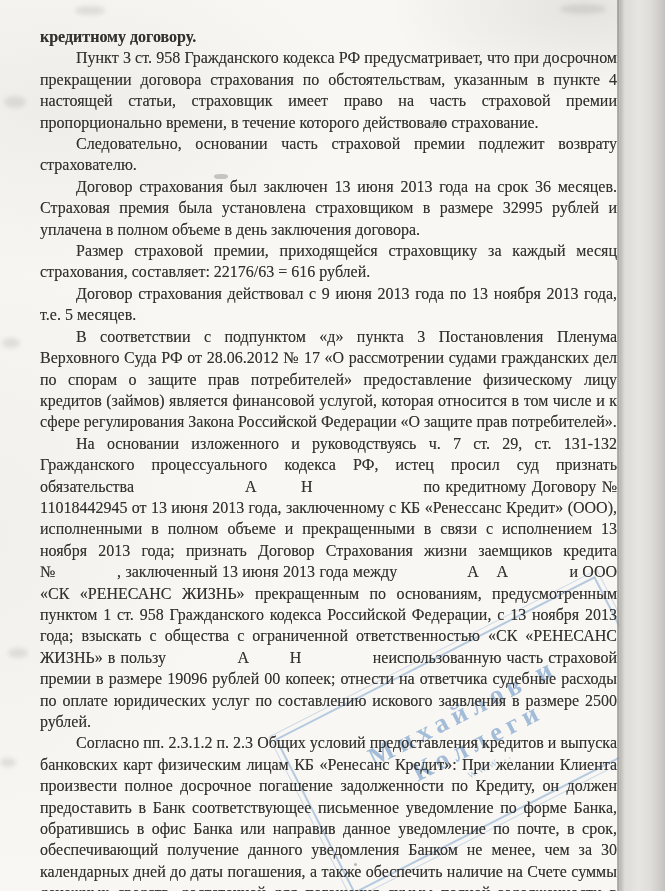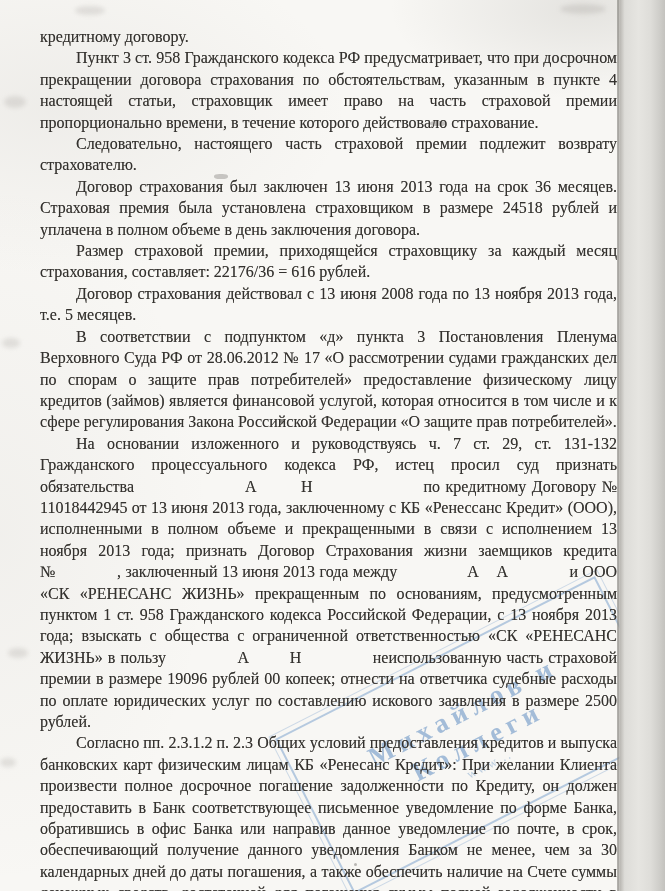--- a/index.html
+++ b/index.html
@@ -32,21 +32,21 @@
     font-size: 16px;
     line-height: 21.4px;
     text-align: justify;
     text-shadow: 0 0 0.5px rgba(70,65,60,0.55);
     z-index: 2;
   }
   .doc-body p.para {
     margin: 0;
     text-indent: 36px;
   }
-  .doc-body p.para.no-indent { text-indent: 0; }
+  .doc-body p.para.no-indent { text-indent: 0; font-weight: bold; }
 
   
   .edge-shadow {
     position: absolute;
     top: 0; right: 0;
     width: 48px; height: 891px;
     background: linear-gradient(90deg,
       rgba(180,178,172,0.0) 0%,
       #b9b7b2 6%,
       #dddcd8 16%,
@@ -117,24 +117,24 @@
 
   <div class="watermark">
     <span class="wm-line-big">Михайлов и</span>
     <span class="wm-line-big">Коллеги</span>
     <span class="wm-line-small">www...</span>
   </div>
 
   <div class="doc-body">
       <p class="para no-indent">кредитному договору.</p>
       <p class="para">Пункт 3 ст. 958 Гражданского кодекса РФ предусматривает, что при досрочном прекращении договора страхования по обстоятельствам, указанным в пункте 4 настоящей статьи, страховщик имеет право на часть страховой премии пропорционально времени, в течение которого действовало страхование.</p>
-      <p class="para">Следовательно, настоящего часть страховой премии подлежит возврату страхователю.</p>
-      <p class="para">Договор страхования был заключен 13 июня 2013 года на срок 36 месяцев. Страховая премия была установлена страховщиком в размере 24518 рублей и уплачена в полном объеме в день заключения договора.</p>
-      <p class="para">Размер страховой премии, приходящейся страховщику за каждый месяц страхования, составляет: 22176/36 = 616 рублей.</p>
-      <p class="para">Договор страхования действовал с 13 июня 2008 года по 13 ноября 2013 года, т.е. 5 месяцев.</p>
+      <p class="para">Следовательно, основании часть страховой премии подлежит возврату страхователю.</p>
+      <p class="para">Договор страхования был заключен 13 июня 2013 года на срок 36 месяцев. Страховая премия была установлена страховщиком в размере 32995 рублей и уплачена в полном объеме в день заключения договора.</p>
+      <p class="para">Размер страховой премии, приходящейся страховщику за каждый месяц страхования, составляет: 22176/63 = 616 рублей.</p>
+      <p class="para">Договор страхования действовал с 9 июня 2013 года по 13 ноября 2013 года, т.е. 5 месяцев.</p>
       <p class="para">В соответствии с подпунктом «д» пункта 3 Постановления Пленума Верховного Суда РФ от 28.06.2012 № 17 «О рассмотрении судами гражданских дел по спорам о защите прав потребителей» предоставление физическому лицу кредитов (займов) является финансовой услугой, которая относится в том числе и к сфере регулирования Закона Российской Федерации «О защите прав потребителей».</p>
       <p class="para">На основании изложенного и руководствуясь ч. 7 ст. 29, ст. 131-132 Гражданского процессуального кодекса РФ, истец просил суд признать обязательства&nbsp;&nbsp;&nbsp;&nbsp;&nbsp;&nbsp;&nbsp;&nbsp;&nbsp;&nbsp;&nbsp;&nbsp;&nbsp;&nbsp;&nbsp;&nbsp;&nbsp;&nbsp;&nbsp;&nbsp;А&nbsp;&nbsp;&nbsp;&nbsp;&nbsp;&nbsp;&nbsp;&nbsp;Н&nbsp;&nbsp;&nbsp;&nbsp;&nbsp;&nbsp;&nbsp;&nbsp;&nbsp;&nbsp;&nbsp;&nbsp;&nbsp;&nbsp;&nbsp;&nbsp;&nbsp;&nbsp;&nbsp;&nbsp;по кредитному Договору № 11018442945 от 13 июня 2013 года, заключенному с КБ «Ренессанс Кредит» (ООО), исполненными в полном объеме и прекращенными в связи с исполнением 13 ноября 2013 года; признать Договор Страхования жизни заемщиков кредита №&nbsp;&nbsp;&nbsp;&nbsp;&nbsp;&nbsp;&nbsp;&nbsp;&nbsp;&nbsp;&nbsp;&nbsp;&nbsp;&nbsp;, заключенный 13 июня 2013 года между&nbsp;&nbsp;&nbsp;&nbsp;&nbsp;&nbsp;&nbsp;&nbsp;&nbsp;&nbsp;&nbsp;&nbsp;&nbsp;&nbsp;&nbsp;&nbsp;А&nbsp;&nbsp;&nbsp;&nbsp;А&nbsp;&nbsp;&nbsp;&nbsp;&nbsp;&nbsp;&nbsp;&nbsp;&nbsp;&nbsp;&nbsp;&nbsp;&nbsp;&nbsp;и ООО «СК «РЕНЕСАНС ЖИЗНЬ» прекращенным по основаниям, предусмотренным пунктом 1 ст. 958 Гражданского кодекса Российской Федерации, с 13 ноября 2013 года; взыскать с общества с ограниченной ответственностью «СК «РЕНЕСАНС ЖИЗНЬ» в пользу&nbsp;&nbsp;&nbsp;&nbsp;&nbsp;&nbsp;&nbsp;&nbsp;&nbsp;&nbsp;&nbsp;&nbsp;&nbsp;&nbsp;А&nbsp;&nbsp;&nbsp;&nbsp;&nbsp;&nbsp;&nbsp;&nbsp;Н&nbsp;&nbsp;&nbsp;&nbsp;&nbsp;&nbsp;&nbsp;&nbsp;&nbsp;&nbsp;&nbsp;&nbsp;&nbsp;&nbsp;неиспользованную часть страховой премии в размере 19096 рублей 00 копеек; отнести на ответчика судебные расходы по оплате юридических услуг по составлению искового заявления в размере 2500 рублей.</p>
       <p class="para">Согласно пп. 2.3.1.2 п. 2.3 Общих условий предоставления кредитов и выпуска банковских карт физическим лицам КБ «Ренесанс Кредит»: При желании Клиента произвести полное досрочное погашение задолженности по Кредиту, он должен предоставить в Банк соответствующее письменное уведомление по форме Банка, обратившись в офис Банка или направив данное уведомление по почте, в срок, обеспечивающий получение данного уведомления Банком не менее, чем за 30 календарных дней до даты погашения, а также обеспечить наличие на Счете суммы денежных средств, достаточной для погашения суммы полной задолженности в срок не менее, чем за 30 календарных дней до даты погашения. В течение 30</p>
     </div>
 
   <div class="edge-shadow"></div>
 
   <div class="artifact" style="left:280px; top:419px; width:4px; height:5px;"></div>
   <div class="artifact" style="left:354px; top:863px; width:3px; height:3px; opacity:.6;"></div>
   <div class="artifact" style="left:430px; top:121px; width:16px; height:5px; border-radius:40%; opacity:.5;"></div>

